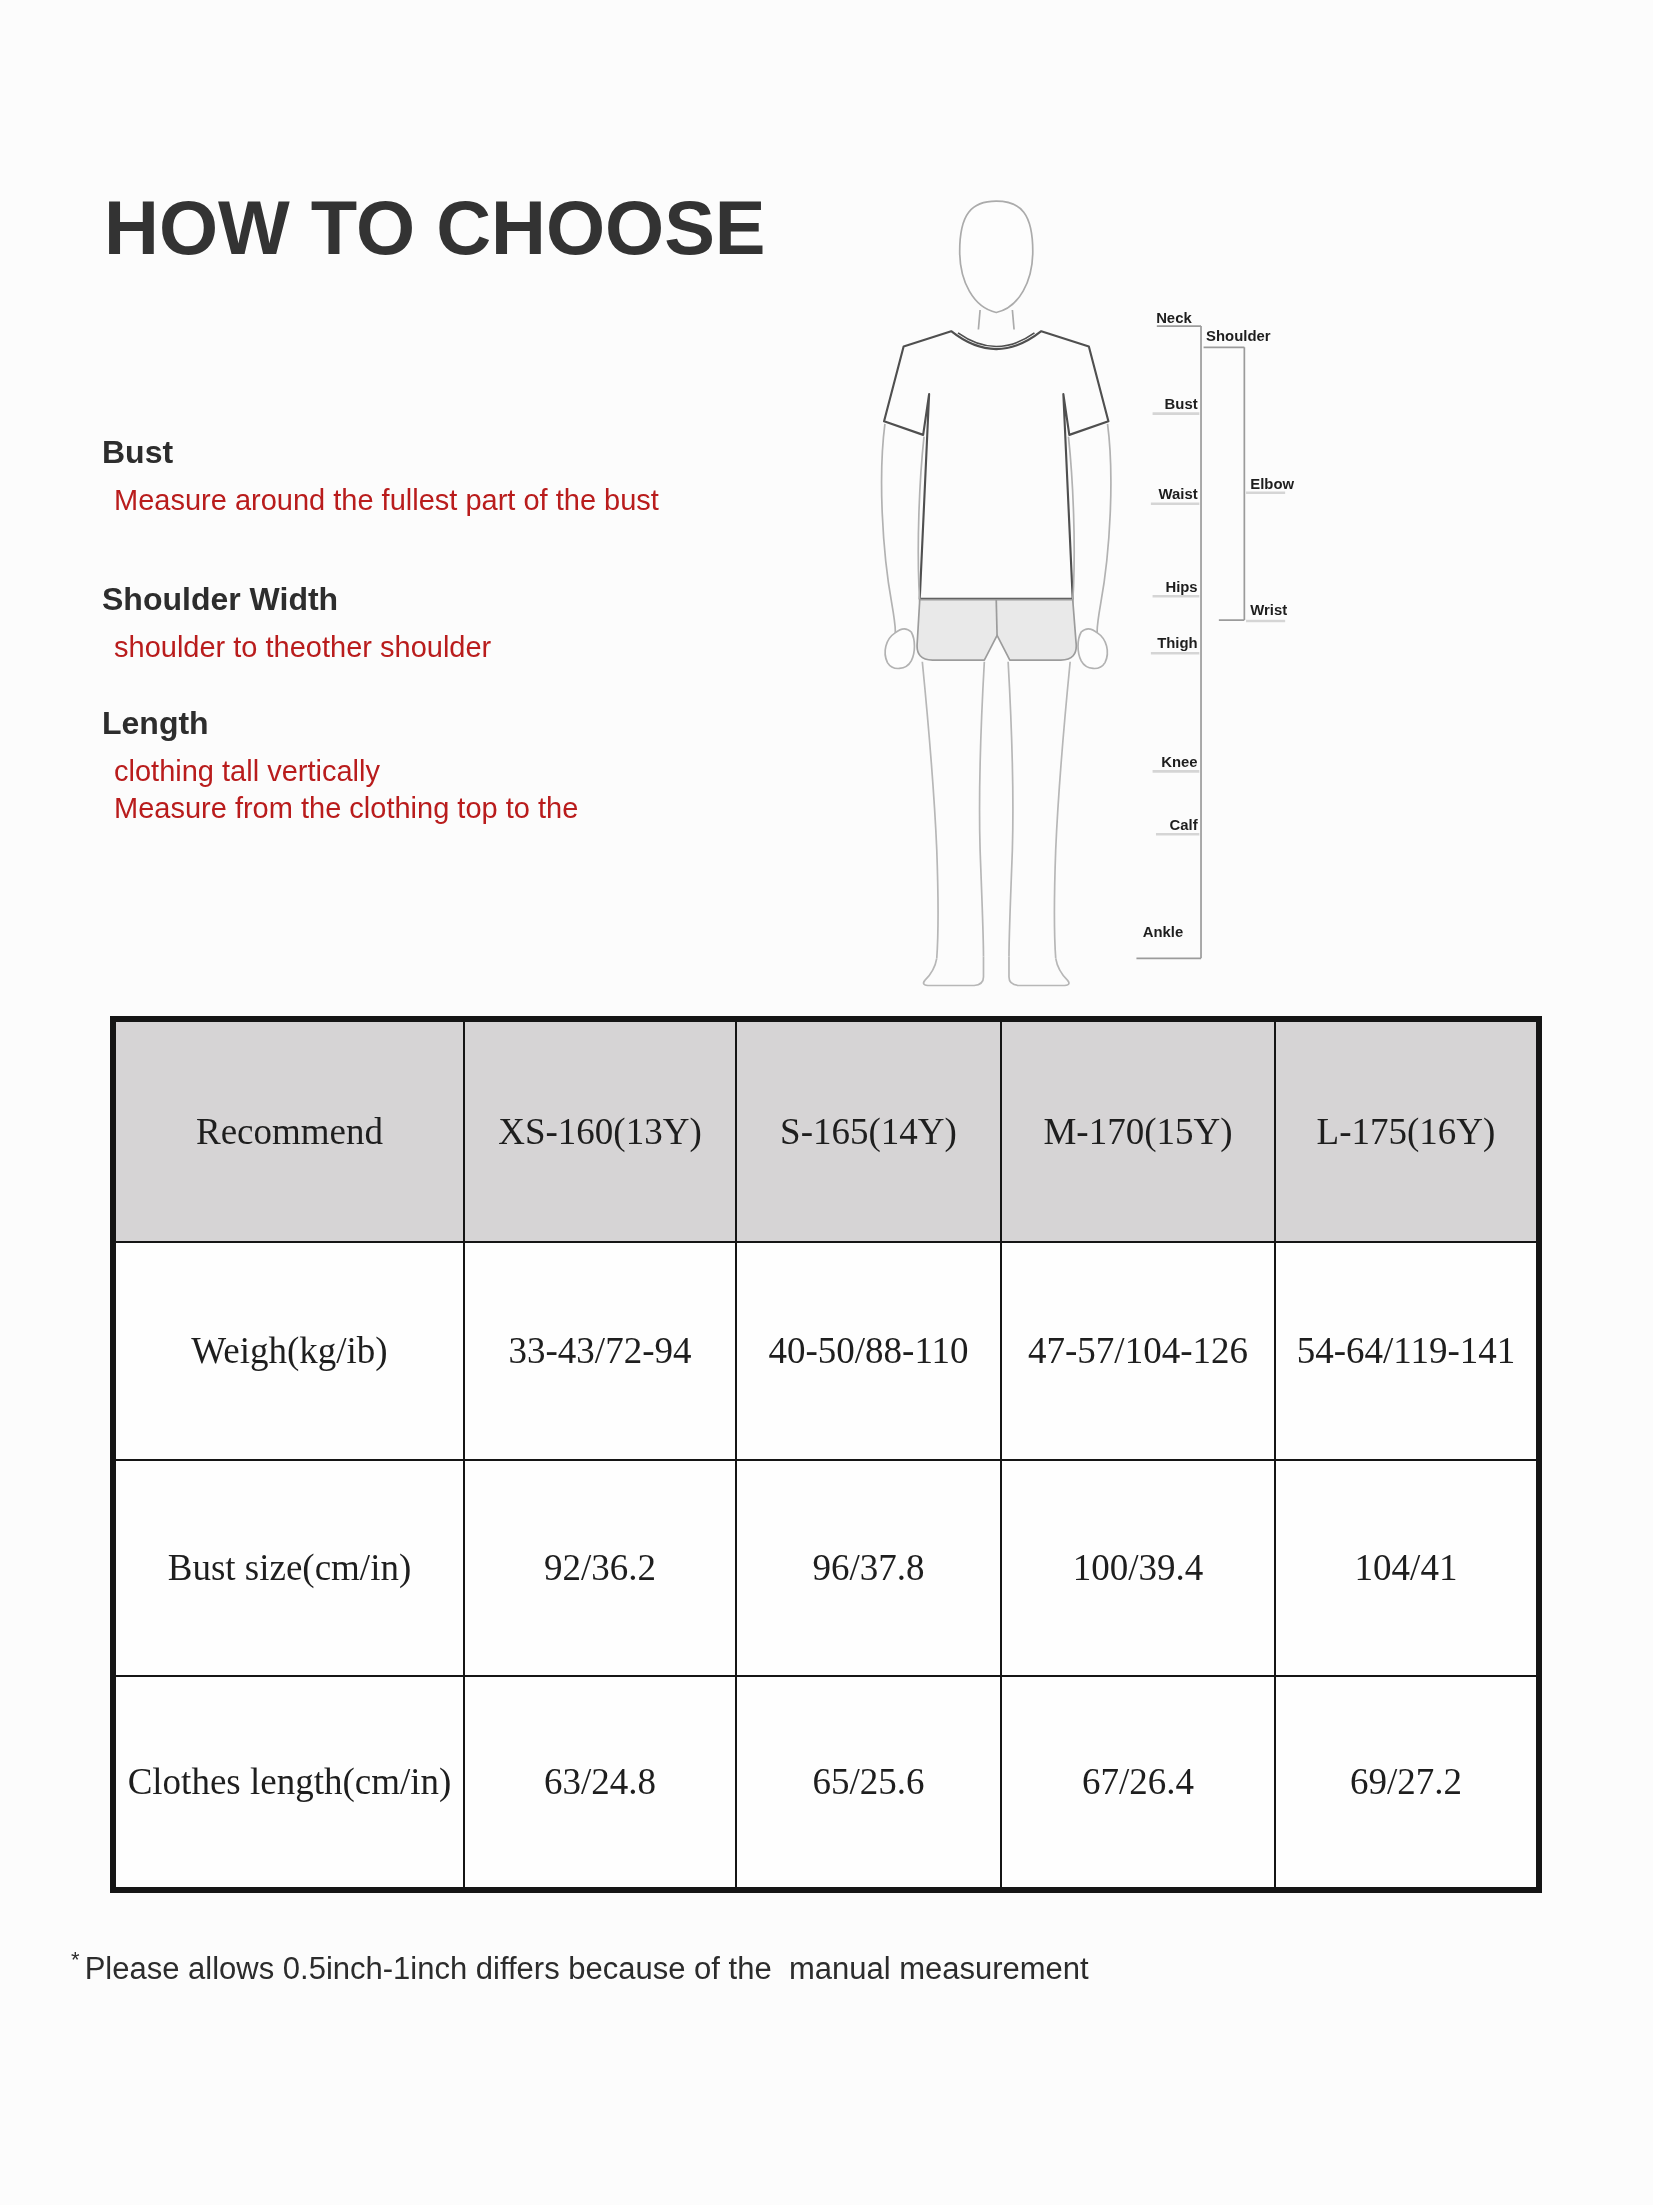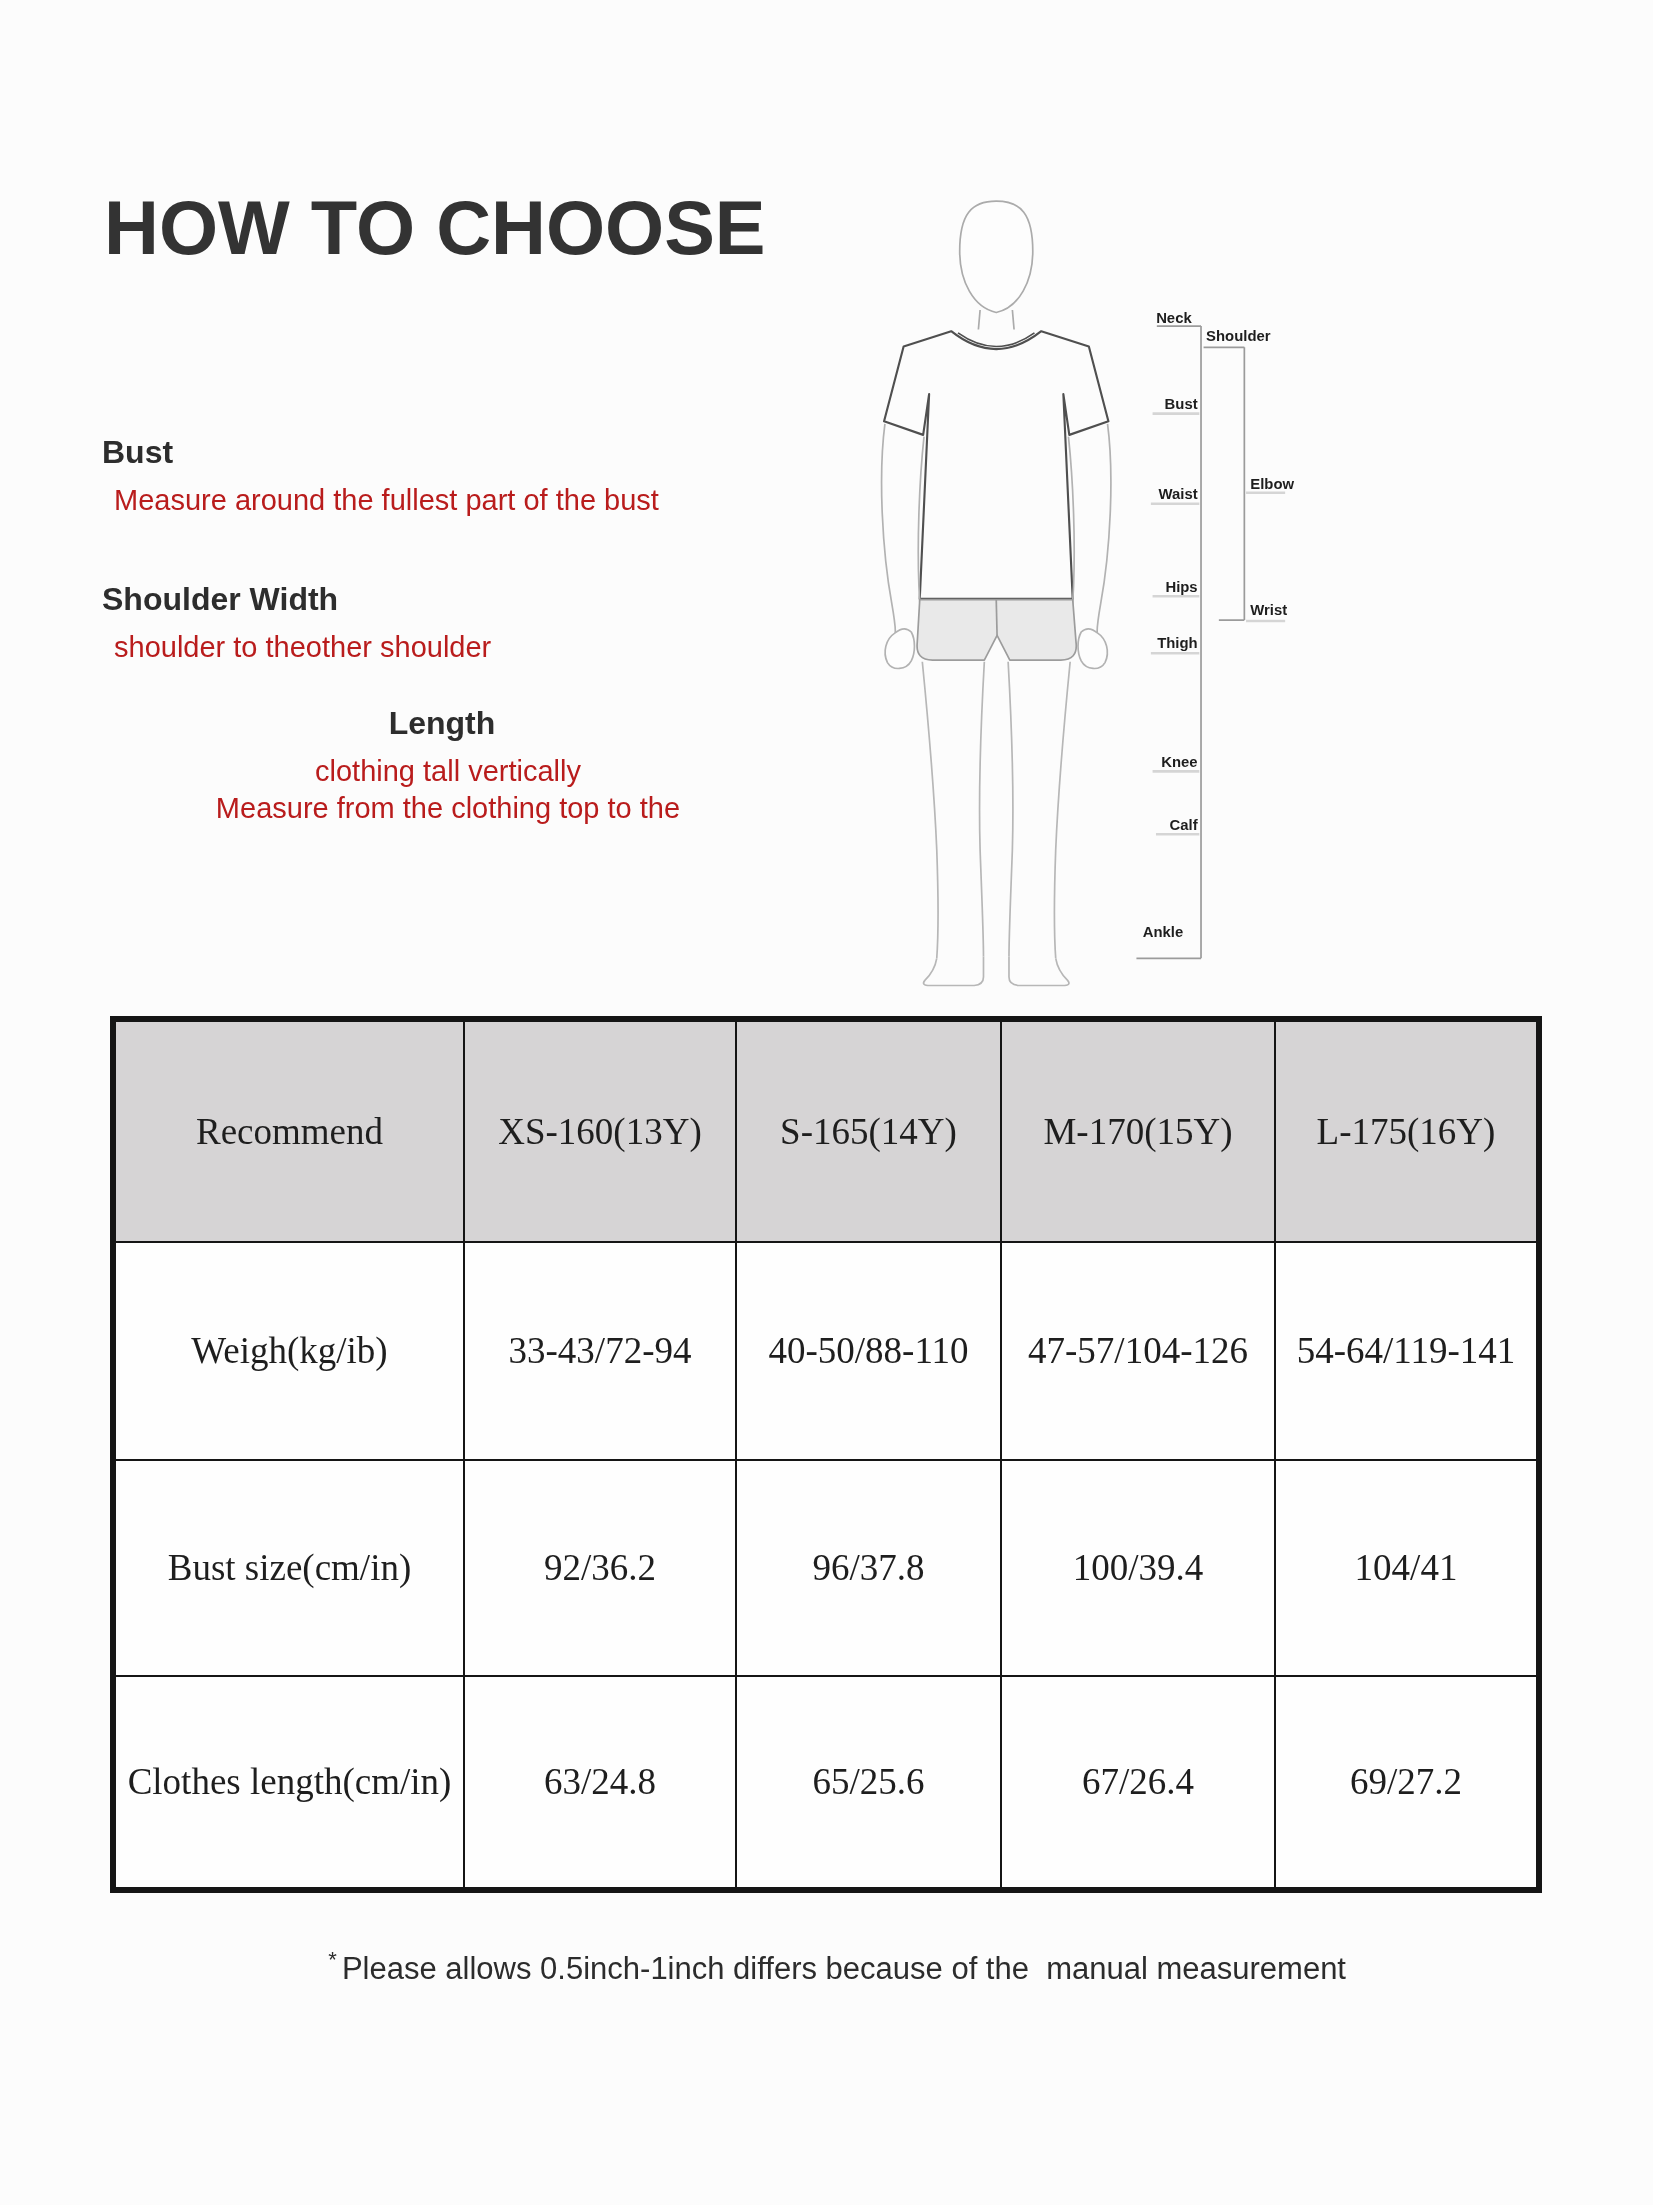--- a/index.html
+++ b/index.html
@@ -15,21 +15,21 @@
   .title{
     left:104px;top:178px;
     font-size:76px;font-weight:800;line-height:99px;
     letter-spacing:0px;color:#333;white-space:nowrap;text-align:right;
   }
 
   
   .guide-section{left:102px;width:680px;}
   .guide-heading{font-size:32px;font-weight:700;color:#2d2d2d;line-height:39px;margin:0 0 10.2px 0;}
   .guide-line{font-size:29px;font-weight:400;color:#b91c1c;line-height:37px;margin-left:12px;}
-  .s1{top:433px;} .s2{top:580px;} .s3{top:704px;text-align:center;}
+  .s1{top:433px;} .s2{top:580px;} .s3{top:704px;}
 
   
   .figure-wrap{left:867px;top:191px;width:476px;height:803px;}
 
   
   table.size-table{
     position:absolute;left:110px;top:1016px;
     width:1426px;height:877px;
     border-collapse:collapse;table-layout:fixed;
     background:#fefefe;
@@ -42,21 +42,20 @@
   }
   table.size-table{border:6px solid #151515;font-family:Liberation Serif, serif;}
   table.size-table tr.head td{background:#d6d4d5;}
   .rh{height:25.6%;} .r1{height:25.0%;} .r2{height:24.8%;} .r3{height:24.6%;}
 
   
   .footnote{
     left:71px;top:1939px;width:1275px;
     font-size:31px;color:#2c2c2c;line-height:42px;
     white-space:pre-wrap;
-    text-align:right;
   }
   .footnote .star{font-size:22px;vertical-align:12px;margin-right:5.1px;}
 
   svg text{font-family:"Liberation Sans", sans-serif;font-size:17.5px;font-weight:700;fill:#1e1e1e;}
 </style>
 </head>
 <body>
 
 <div class="abs title">
   <div>HOW TO CHOOSE</div>

